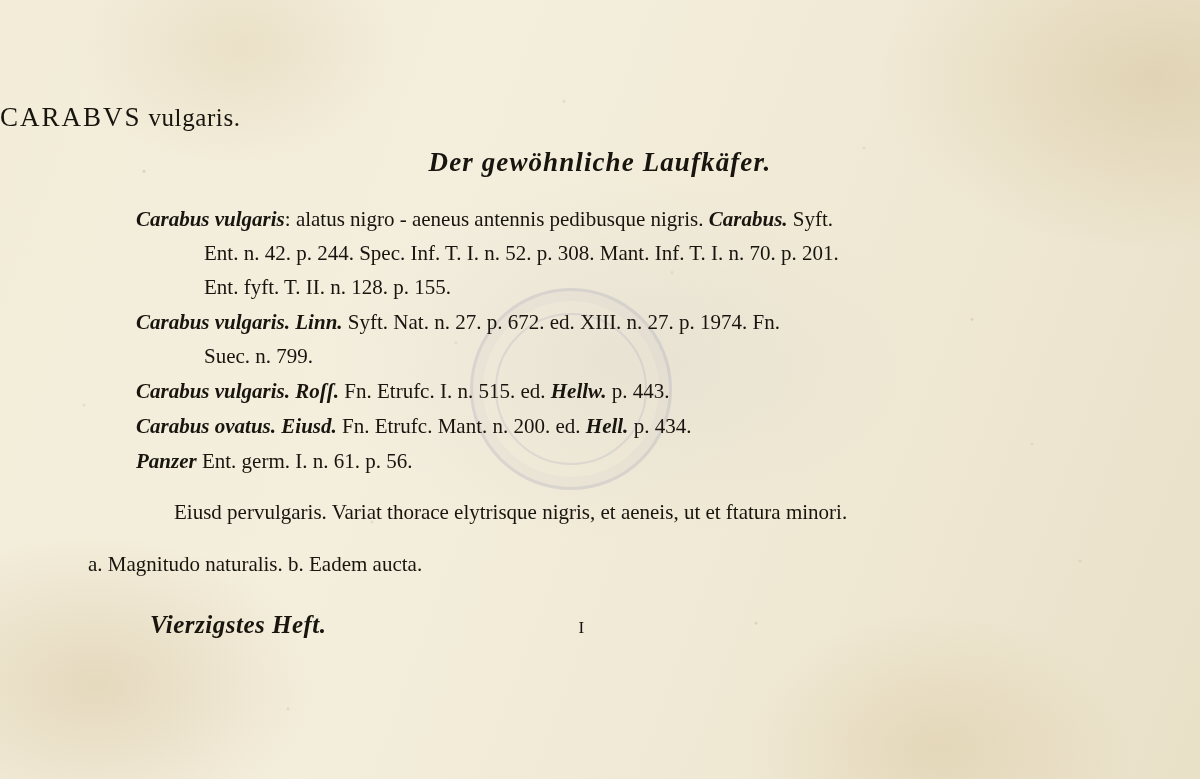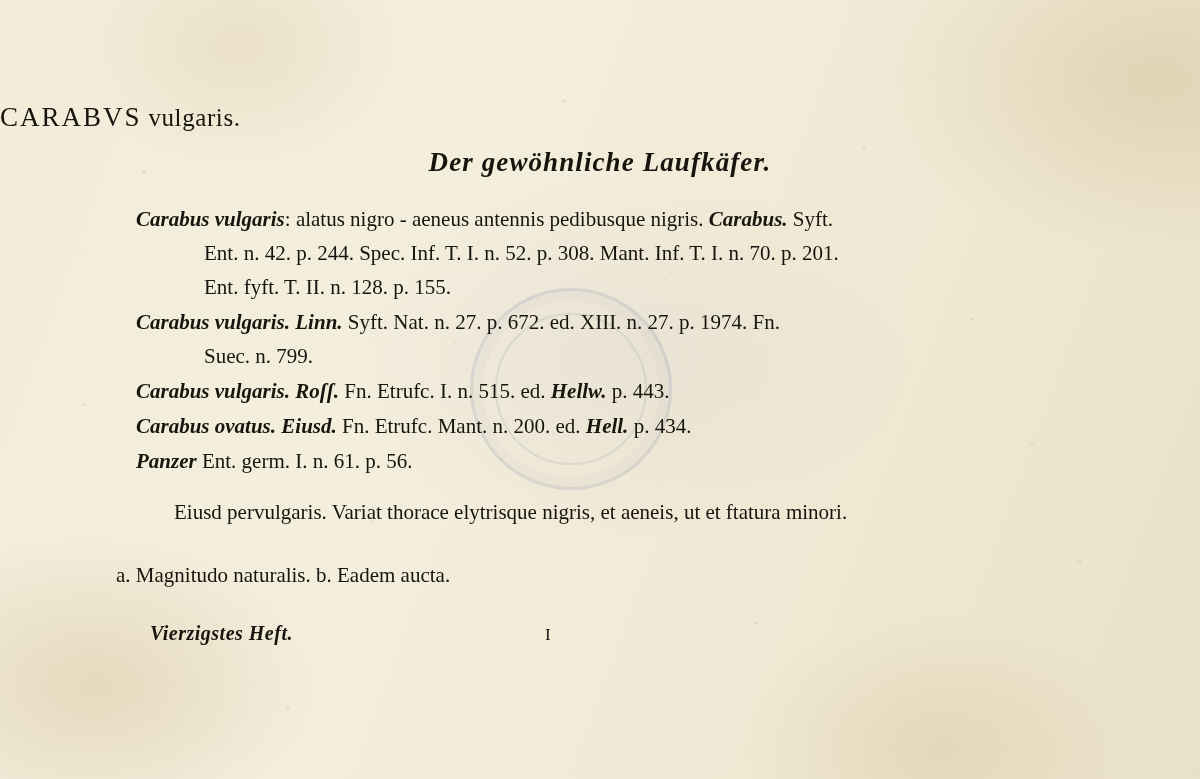--- a/index.html
+++ b/index.html
@@ -127,36 +127,36 @@
   .para {
     margin-top: 18px;
     padding-left: 126px;
     padding-right: 150px;
     font-size: 21px;
     line-height: 1.6;
     text-indent: 48px;
   }
 
   .figline {
-    margin-top: 33px;
-    padding-left: 116px;
+    margin-top: 22px;
+    padding-left: 88px;
     font-size: 21px;
   }
 
   .footer {
     margin-top: 34px;
     padding-left: 150px;
     padding-right: 150px;
     display: flex;
     align-items: baseline;
   }
   .footer .heft {
     font-style: italic;
     font-weight: bold;
-    font-size: 20px;
+    font-size: 25px;
     letter-spacing: 0.5px;
   }
   .footer .signature {
     margin-left: 252px;
     font-size: 17px;
     letter-spacing: 1px;
   }
 
   
   #content * {

